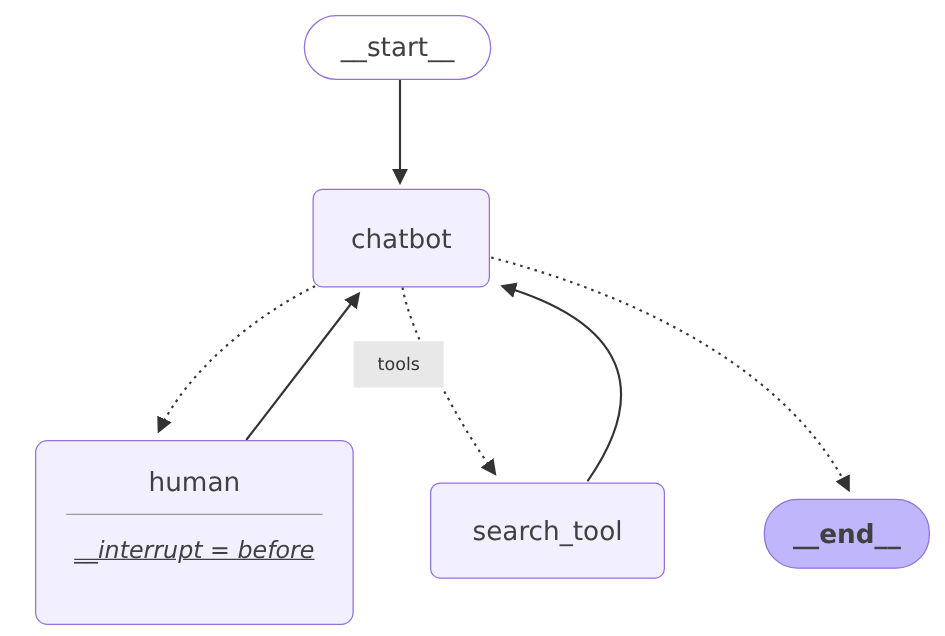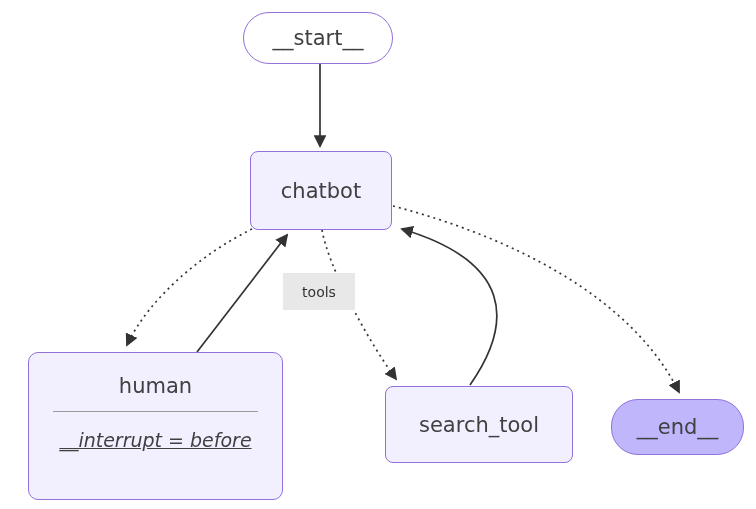--- a/index.html
+++ b/index.html
@@ -27,22 +27,22 @@
   .node-human{
     left:8px;top:352px;width:255px;height:148px;border-radius:10px;
     flex-direction:column;justify-content:flex-start;margin-left:20px;
   }
   .node-human .title{margin-top:21px;font-size:21px;}
   .node-human .divider{
     width:205px;height:0;border:none;border-top:1px solid #9a9a9a;
     margin:13px 0 0 0;
   }
   .node-human .subtitle{margin-top:17px;font-size:19px;font-style:italic;text-decoration:underline;}
-  .node-search{left:344px;top:386px;width:188px;height:77px;margin-left:41px;}
-  .node-end{left:611px;top:399px;width:133px;height:56px;background:#bfb6fc;border-radius:28px;}
+  .node-search{left:344px;top:386px;width:188px;height:77px;}
+  .node-end{left:611px;top:399px;width:133px;height:56px;background:#bfb6fc;border-radius:28px;font-weight:bold;}
   .edge-label{
     position:absolute;z-index:3;left:283px;top:273px;width:72px;height:37px;
     background:#e8e8e8;color:#333333;font-size:14px;
     display:flex;align-items:center;justify-content:center;
   }
 </style>
 </head>
 <body>
 
 <div class="stage">

